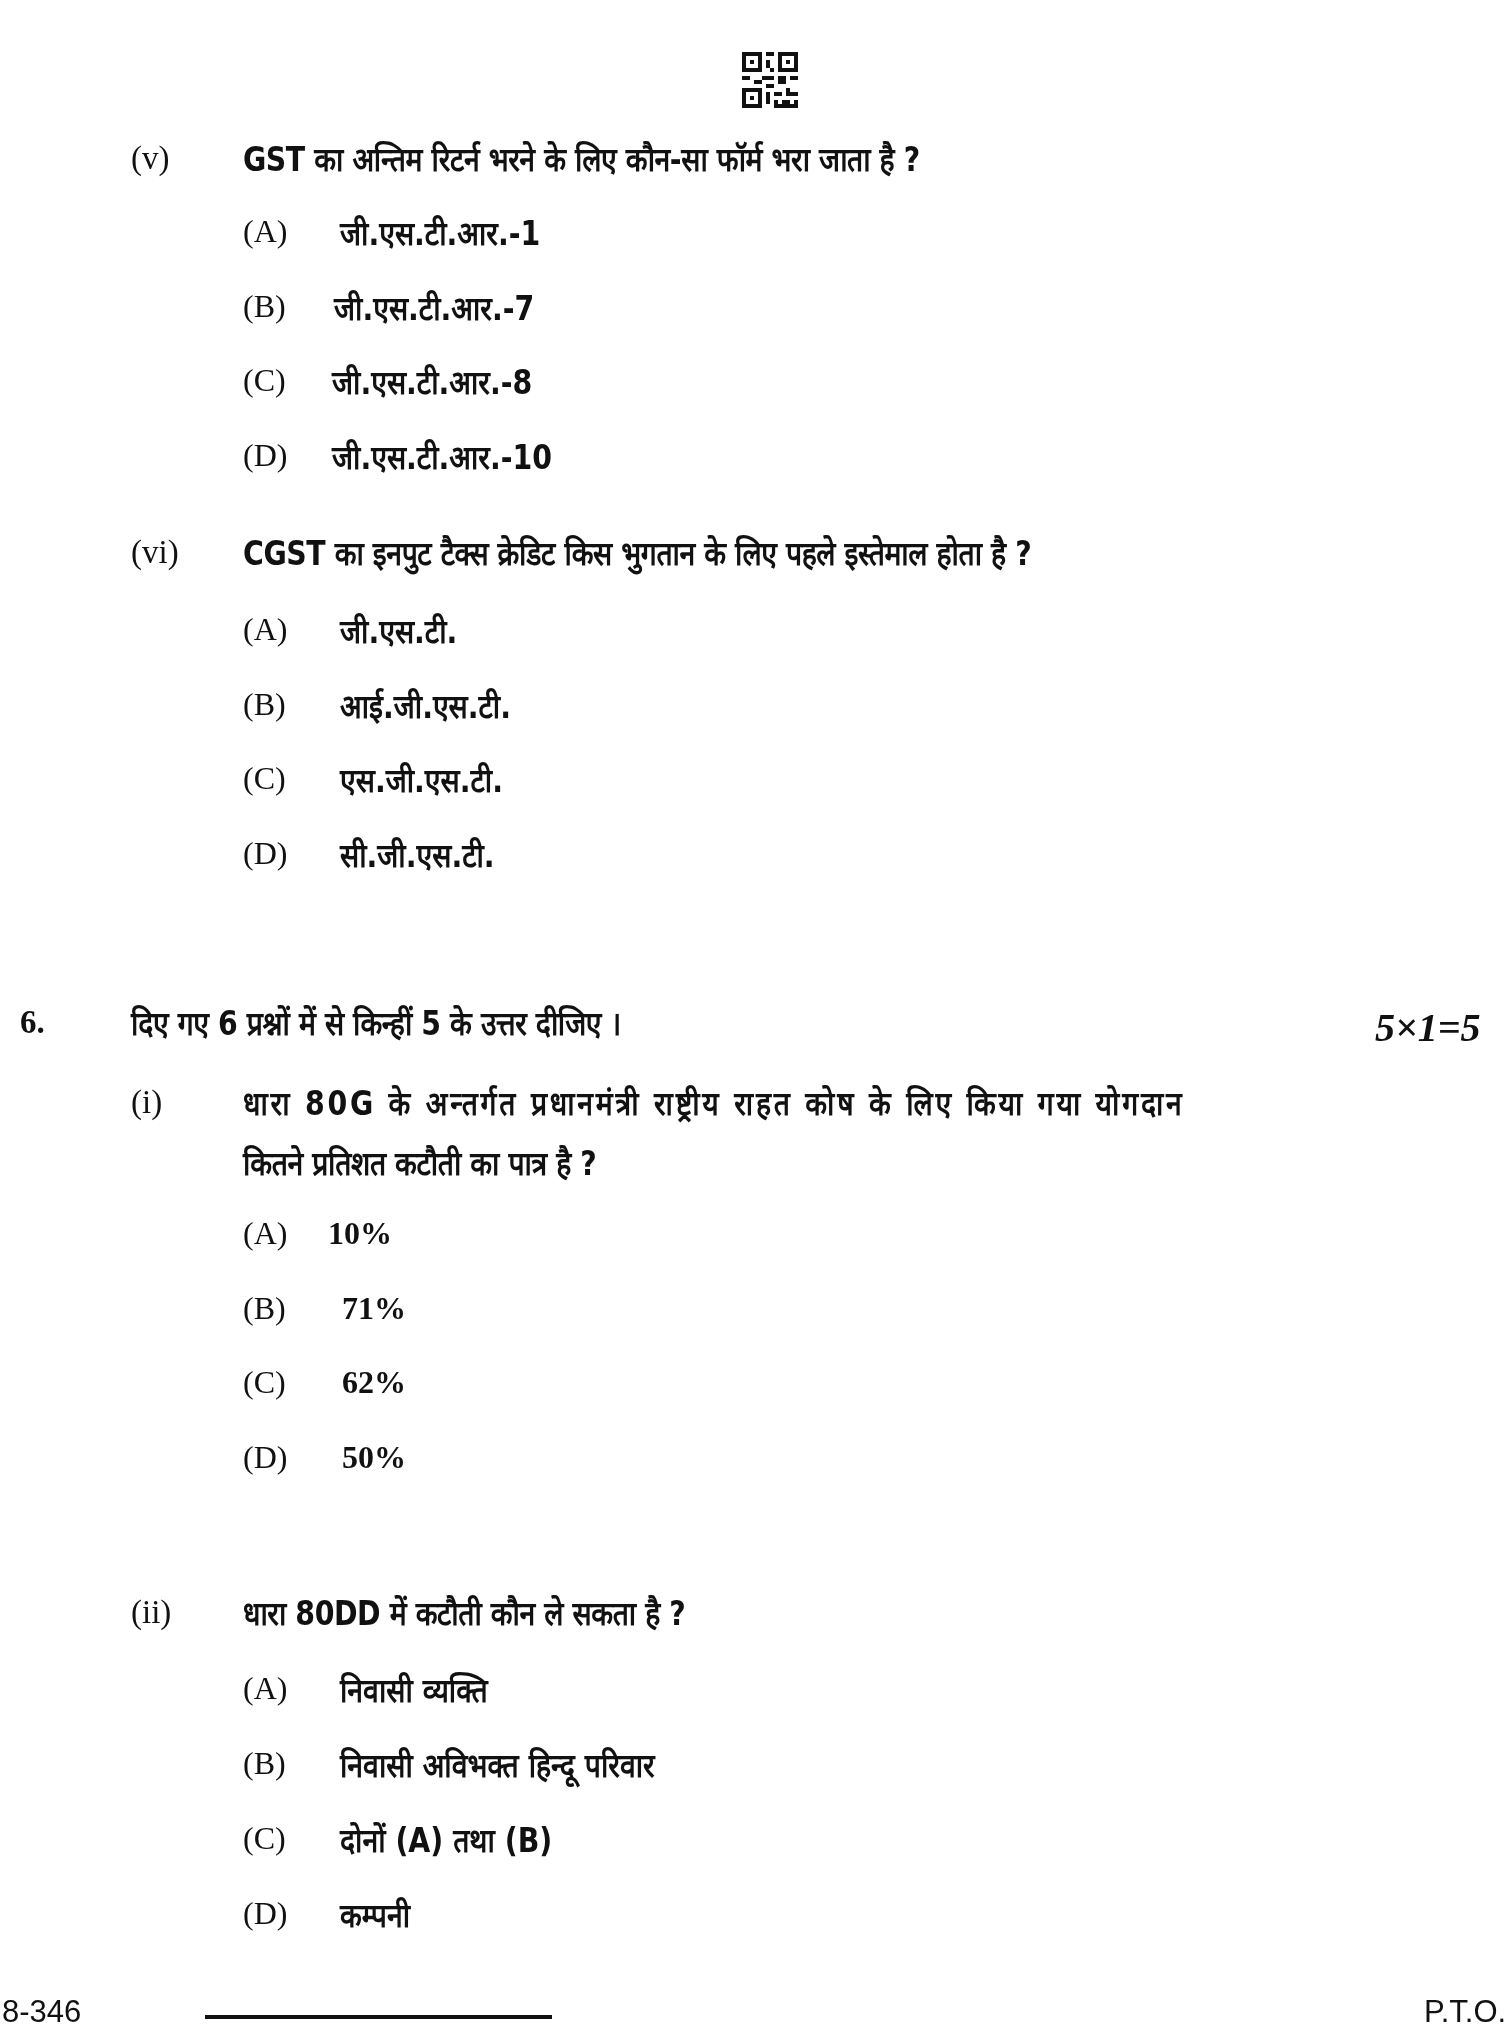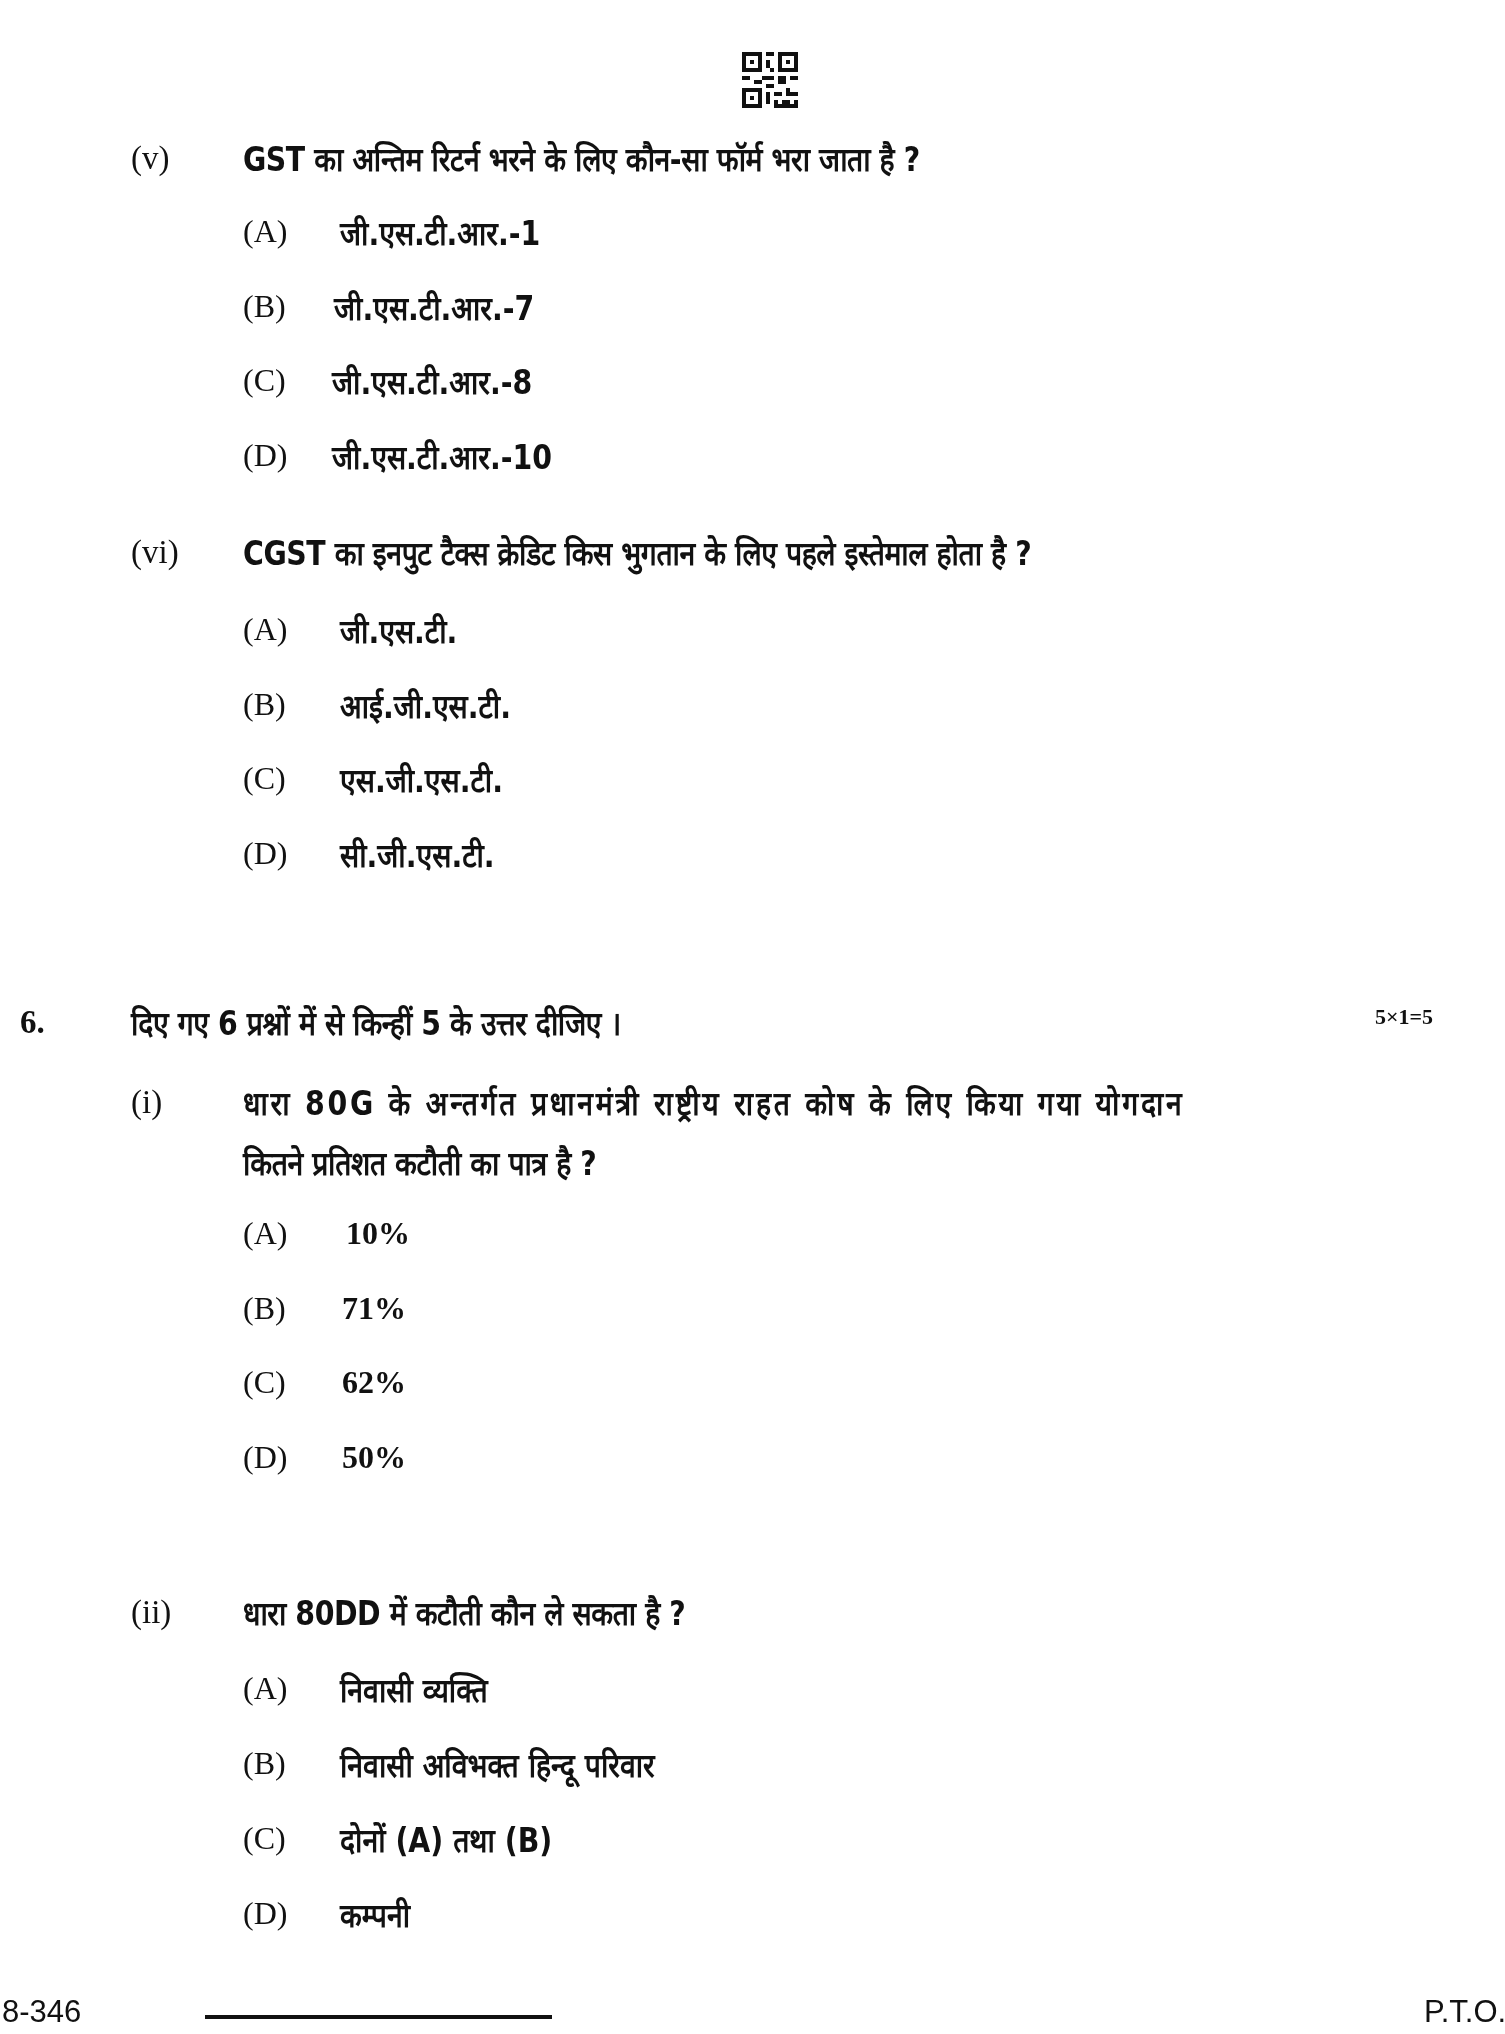--- a/index.html
+++ b/index.html
@@ -50,22 +50,23 @@
       font-size: 32px;
       font-family: "Liberation Serif", "DejaVu Serif", serif;
       font-weight: bold;
     }
     .secnum {
       font-size: 33px;
       font-family: "Liberation Serif", "DejaVu Serif", serif;
       font-weight: bold;
     }
     .marks {
-      font-size: 22px;
+      font-size: 40px;
       font-family: "Liberation Serif", "DejaVu Serif", serif;
+      font-style: italic;
       font-weight: bold;
     }
     .footer-text {
       font-size: 31px;
       font-family: "Liberation Sans", "DejaVu Sans", sans-serif;
     }
     .footer-rule {
       position: absolute;
       left: 205px;
       top: 2015px;
@@ -145,21 +146,21 @@
   <span class="abs qtext" style="left:131px; top:1000px;">दिए गए 6 प्रश्नों में से किन्हीं 5 के उत्तर दीजिए ।</span>
   <span class="abs marks" style="left:1375px; top:1004px;">5×1=5</span>
 </div>
 
 <div>
   <span class="abs qnum" style="left:131px; top:1084px;">(i)</span>
   <span class="abs qtext" style="left:243px; top:1080px; letter-spacing:3.2px;">धारा 80G के अन्तर्गत प्रधानमंत्री राष्ट्रीय राहत कोष के लिए किया गया योगदान</span>
   <span class="abs qtext" style="left:243px; top:1140px;">कितने प्रतिशत कटौती का पात्र है ?</span>
 
   <span class="abs optlabel" style="left:243px; top:1215px;">(A)</span>
-  <span class="abs optnum" style="left:346px; top:1215px;">10%</span>
+  <span class="abs optnum" style="left:328px; top:1215px;">10%</span>
 
   <span class="abs optlabel" style="left:243px; top:1290px;">(B)</span>
   <span class="abs optnum" style="left:342px; top:1290px;">71%</span>
 
   <span class="abs optlabel" style="left:243px; top:1364px;">(C)</span>
   <span class="abs optnum" style="left:342px; top:1364px;">62%</span>
 
   <span class="abs optlabel" style="left:243px; top:1439px;">(D)</span>
   <span class="abs optnum" style="left:342px; top:1439px;">50%</span>
 </div>

